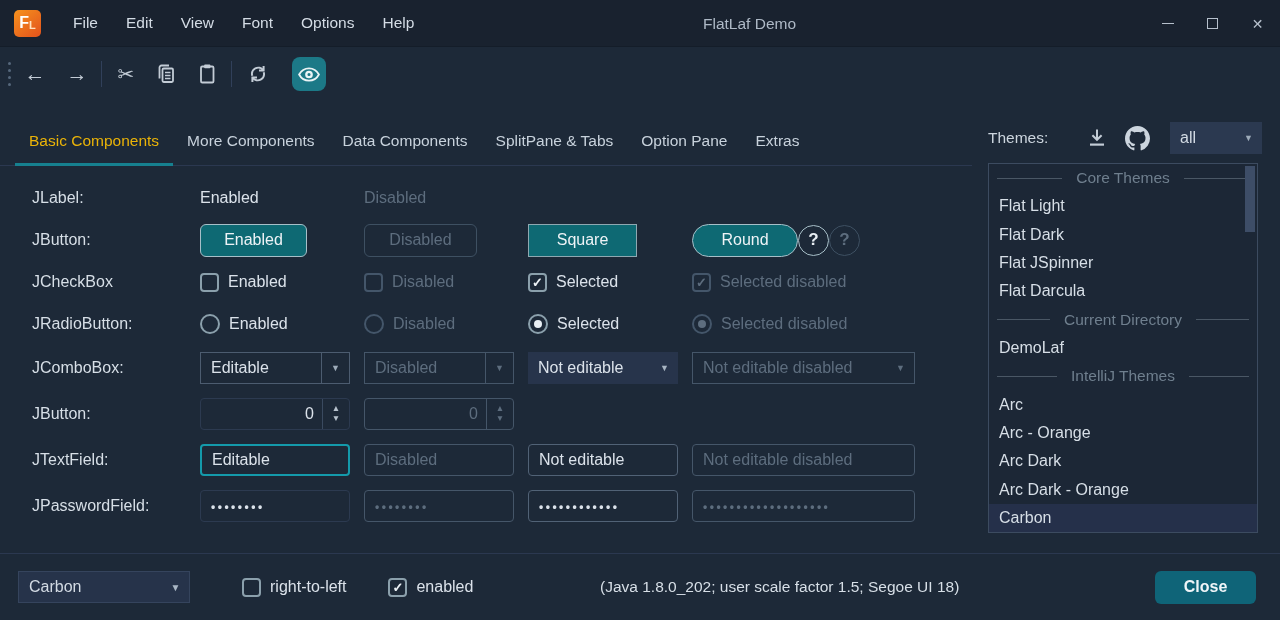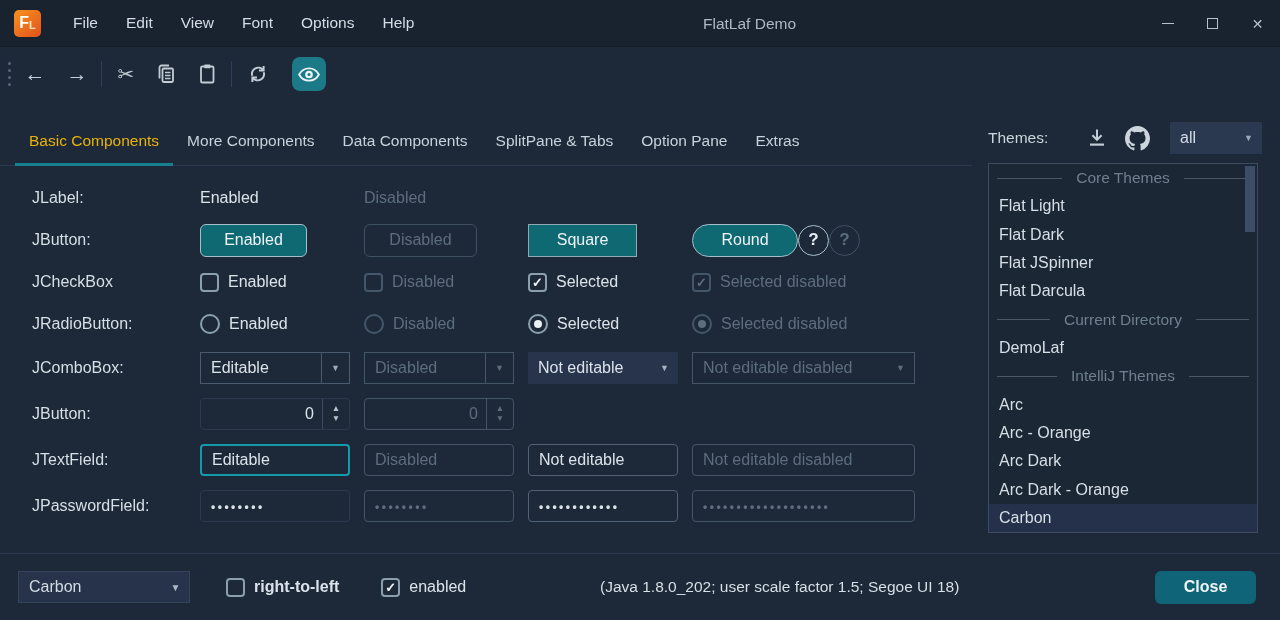--- a/index.html
+++ b/index.html
@@ -119,21 +119,21 @@
   .tf.disb{border-color:#455669;color:#5d6d7e;}
   .tf.subtle{border-color:#2c3a50;}
   .tf.wide{width:223px;}
   .pw{font-size:12px;letter-spacing:2.5px;font-weight:bold;padding-top:2px;}
 
   
   .bottombar{position:absolute;left:0;top:553px;width:1280px;height:67px;box-sizing:border-box;
              border-top:1px solid #2b3850;display:flex;align-items:center;}
   .bottom-combo{width:172px;margin-left:18px;background:#26334a;border:1px solid #35445d;color:#d3dbe4;}
   .bottom-combo .arr{color:#aab7c5;font-size:10px;}
-  .bcheck1{margin-left:36px;font-weight:bold;}
+  .bcheck1{margin-left:52px;}
   .bcheck2{margin-left:42px;}
   .status{position:absolute;left:600px;font-size:15.5px;color:#d7dfe7;}
   .closebtn{position:absolute;right:24px;width:101px;height:33px;background:#0f6478;border-radius:6px;
             display:flex;align-items:center;justify-content:center;font-size:16px;font-weight:bold;color:#f0f5f8;}
 
   svg{display:block;}
 </style>
 </head>
 <body>
 

